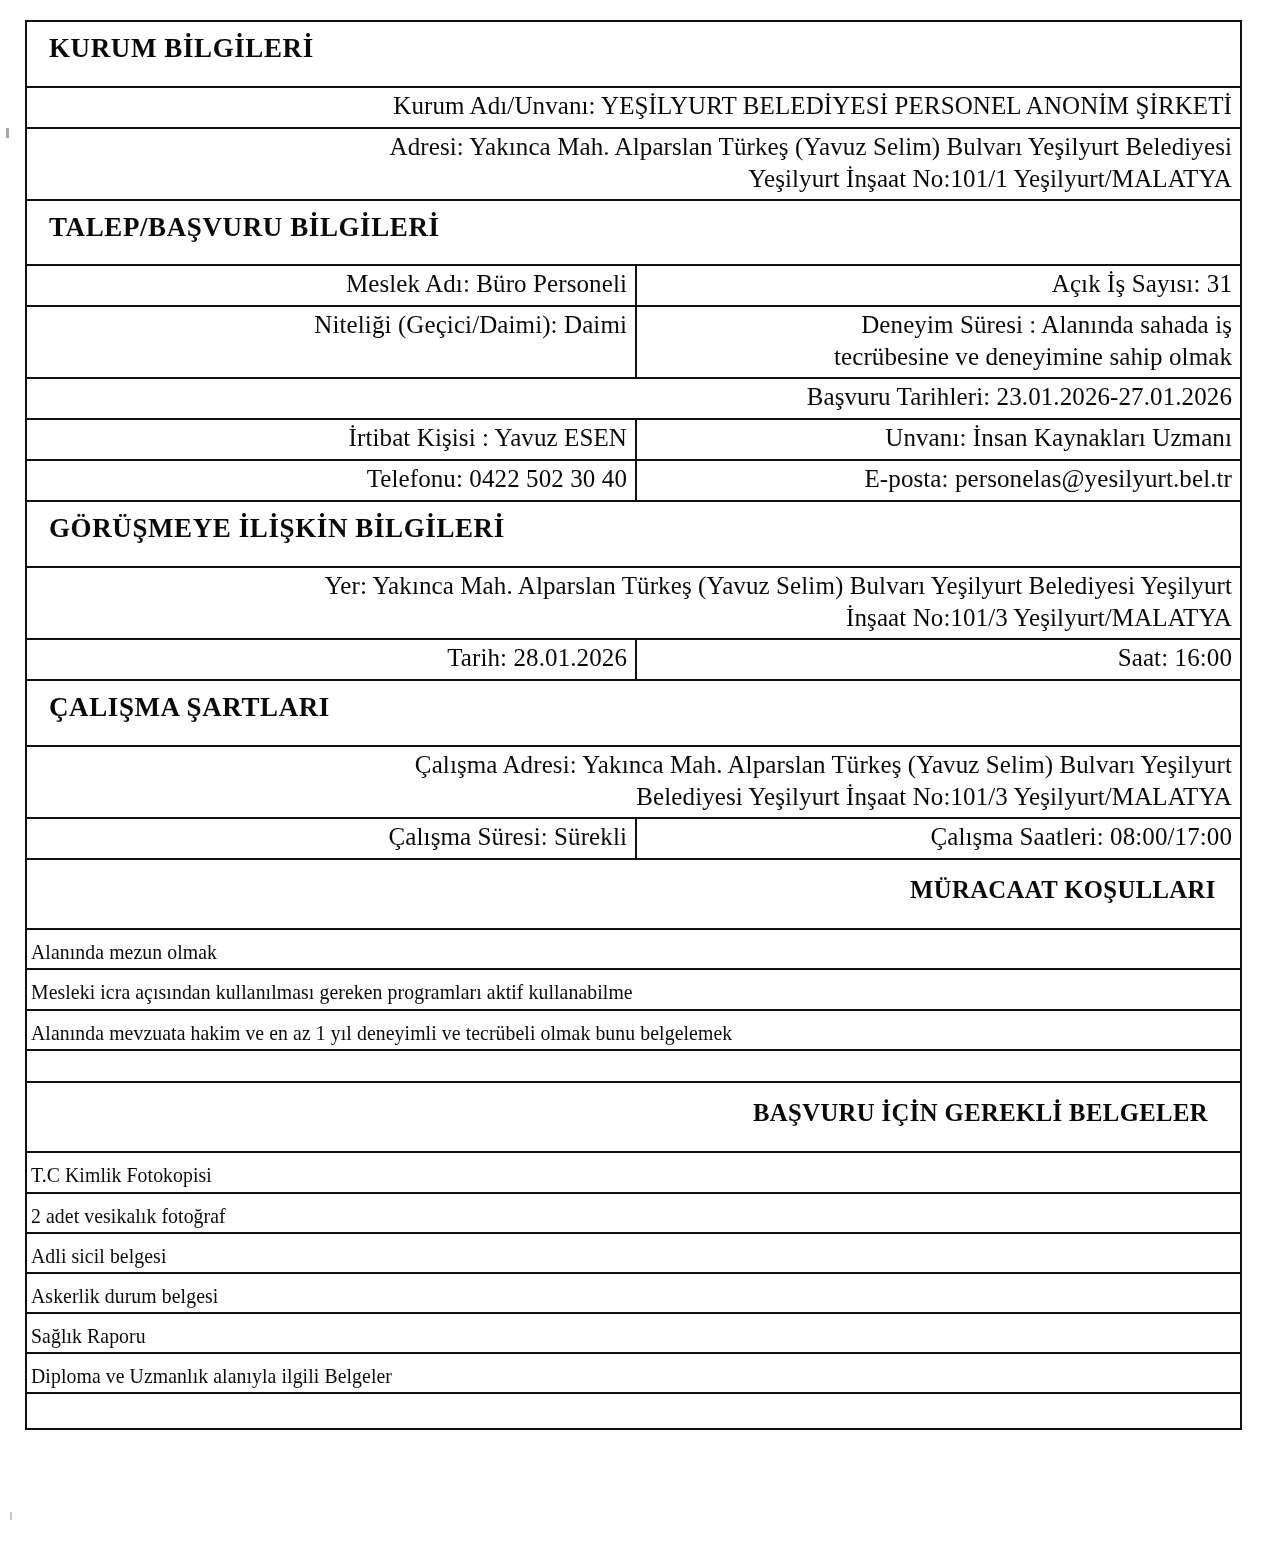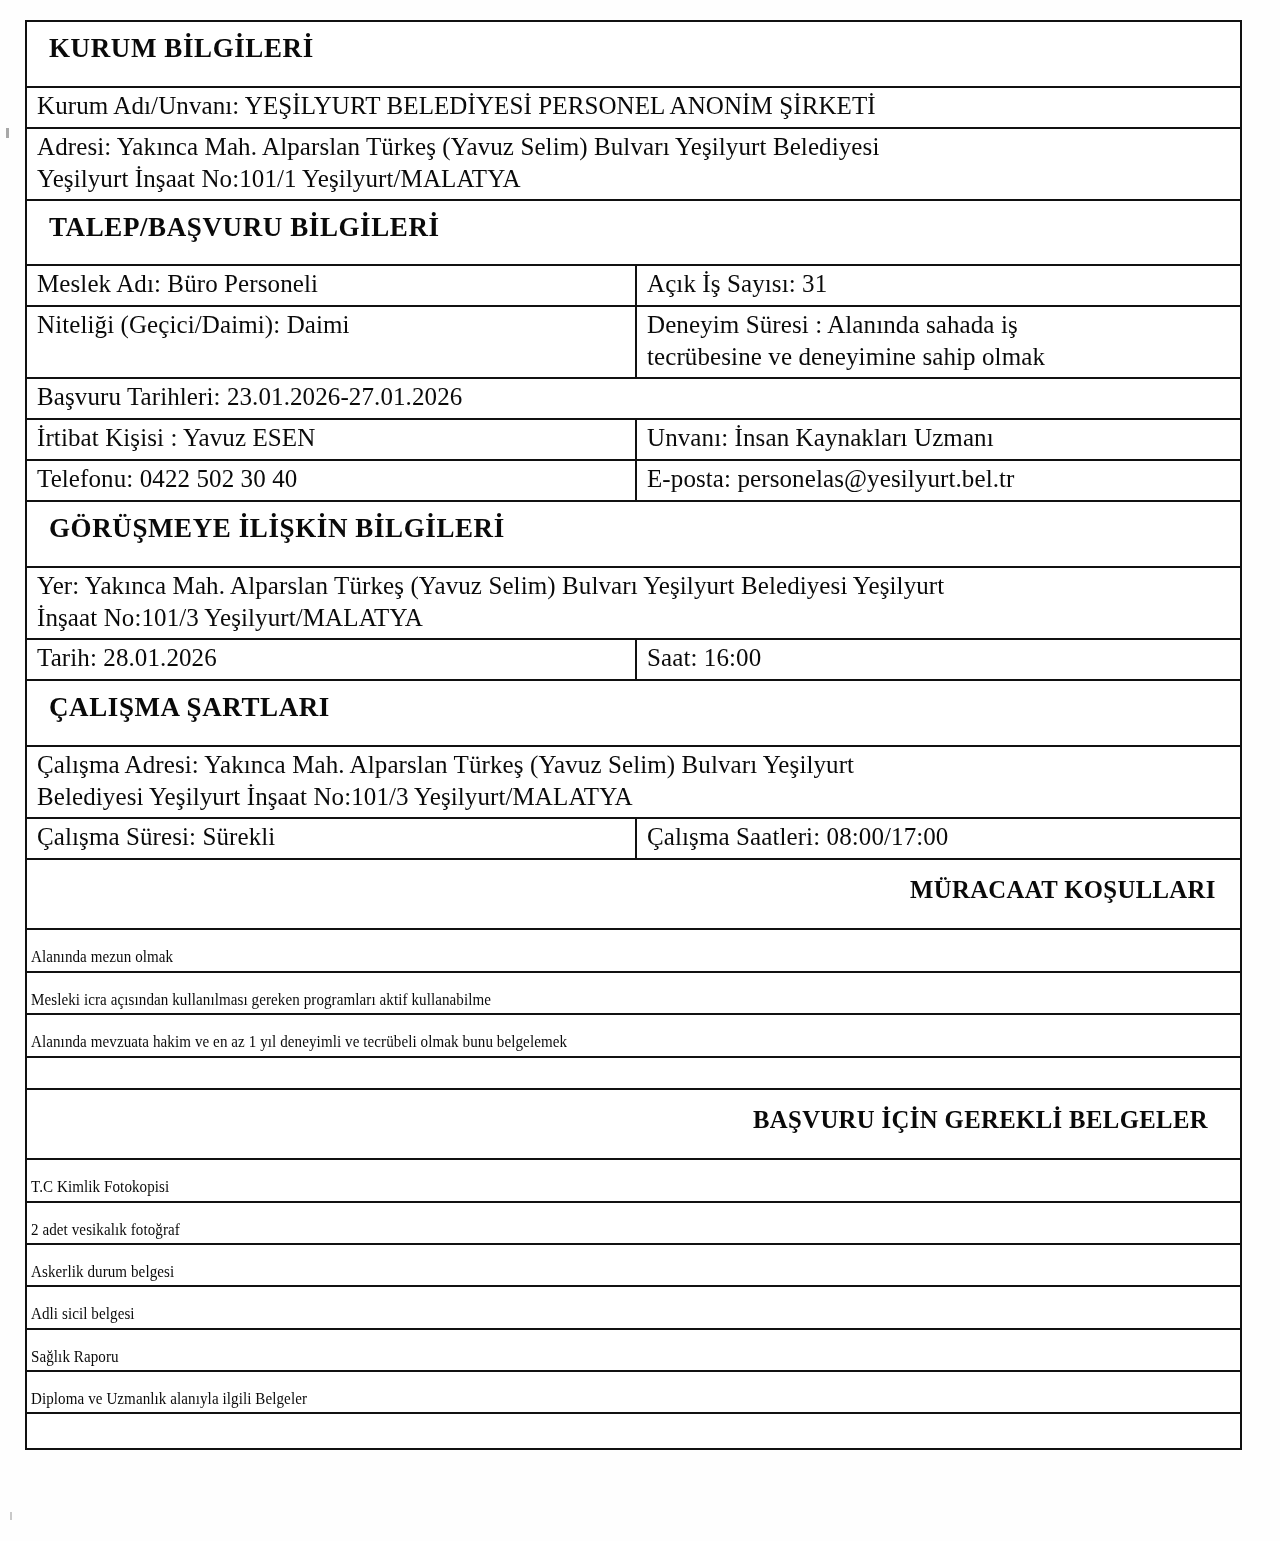--- a/index.html
+++ b/index.html
@@ -48,34 +48,35 @@
     font-size: 27px;
     letter-spacing: 0.6px;
     padding: 12px 8px 22px 22px;
     line-height: 1.1;
   }
 
   
   tr.field-row td {
     padding-top: 2px;
     padding-bottom: 5px;
+    text-align: right;
   }
 
   tr.two-line td {
     padding-bottom: 4px;
   }
 
   
   col.col-left  { width: 610px; }
   col.col-right { width: 605px; }
 
   
   tr.list-row td {
-    font-size: 16px;
-    padding: 18px 6px 4px 4px;
+    font-size: 21px;
+    padding: 10px 6px 4px 4px;
     line-height: 1.15;
     transform: scaleY(1.0);
   }
   tr.list-row td span {
     display: inline-block;
     transform: scaleX(0.94);
     transform-origin: left center;
   }
 
   tr.blank-row td {
@@ -255,26 +256,26 @@
           <span>T.C Kimlik Fotokopisi</span>
         </td>
       </tr>
       <tr class="list-row">
         <td colspan="2">
           <span>2 adet vesikalık fotoğraf</span>
         </td>
       </tr>
       <tr class="list-row">
         <td colspan="2">
+          <span>Adli sicil belgesi</span>
+        </td>
+      </tr>
+      <tr class="list-row">
+        <td colspan="2">
           <span>Askerlik durum belgesi</span>
-        </td>
-      </tr>
-      <tr class="list-row">
-        <td colspan="2">
-          <span>Adli sicil belgesi</span>
         </td>
       </tr>
       <tr class="list-row">
         <td colspan="2">
           <span>Sağlık Raporu</span>
         </td>
       </tr>
       <tr class="list-row">
         <td colspan="2">
           <span>Diploma ve Uzmanlık alanıyla ilgili Belgeler</span>

